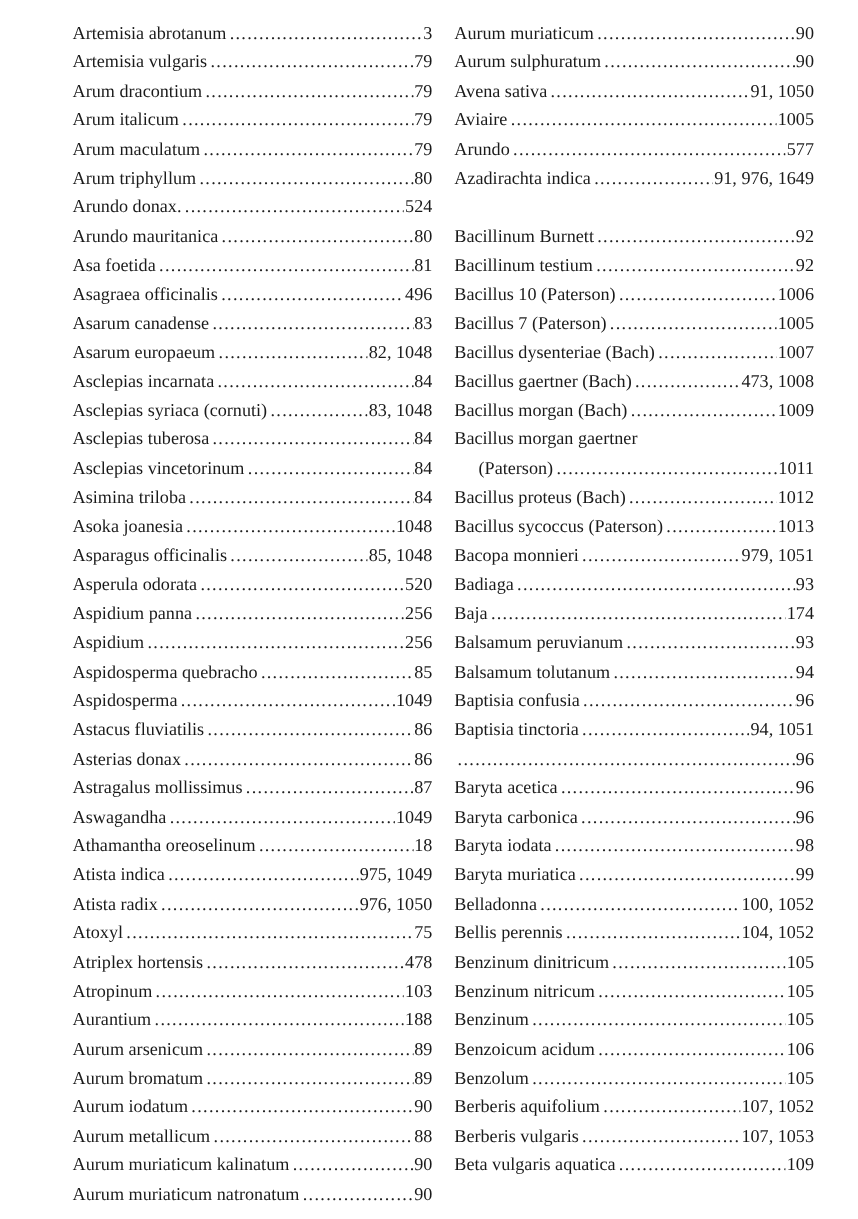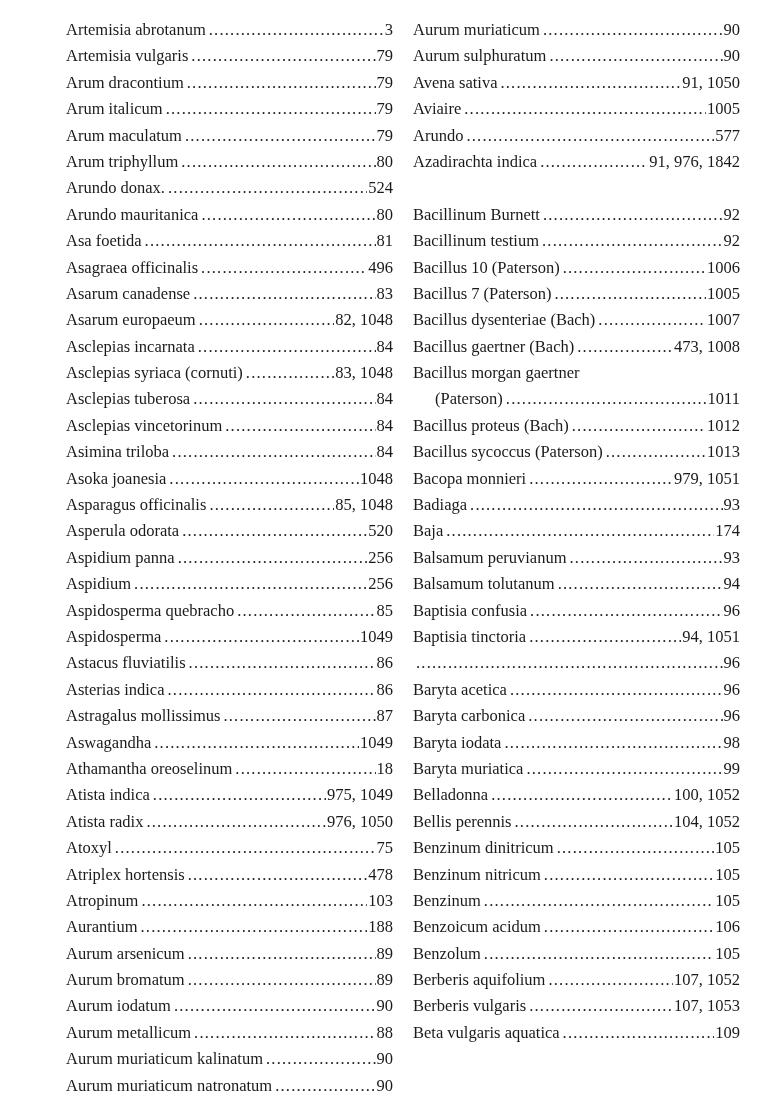--- a/index.html
+++ b/index.html
@@ -186,21 +186,21 @@
         <span class="name">Aspidosperma</span>
         <span class="leader"></span>
         <span class="pages">1049</span>
       </div>
       <div class="entry">
         <span class="name">Astacus fluviatilis</span>
         <span class="leader"></span>
         <span class="pages">86</span>
       </div>
       <div class="entry">
-        <span class="name">Asterias indica</span>
+        <span class="name">Asterias donax</span>
         <span class="leader"></span>
         <span class="pages">86</span>
       </div>
       <div class="entry">
         <span class="name">Astragalus mollissimus</span>
         <span class="leader"></span>
         <span class="pages">87</span>
       </div>
       <div class="entry">
         <span class="name">Aswagandha</span>
@@ -297,21 +297,21 @@
           <span class="pages">1005</span>
         </div>
         <div class="entry">
           <span class="name">Arundo</span>
           <span class="leader"></span>
           <span class="pages">577</span>
         </div>
         <div class="entry">
           <span class="name">Azadirachta indica</span>
           <span class="leader"></span>
-          <span class="pages">91, 976, 1842</span>
+          <span class="pages">91, 976, 1649</span>
         </div>
       </div>
     <div class="spacer"></div>
     <div id="right-b">
         <div class="entry">
           <span class="name">Bacillinum Burnett</span>
           <span class="leader"></span>
           <span class="pages">92</span>
         </div>
         <div class="entry">
@@ -331,20 +331,25 @@
         </div>
         <div class="entry">
           <span class="name">Bacillus dysenteriae (Bach)</span>
           <span class="leader"></span>
           <span class="pages">1007</span>
         </div>
         <div class="entry">
           <span class="name">Bacillus gaertner (Bach)</span>
           <span class="leader"></span>
           <span class="pages">473, 1008</span>
+        </div>
+        <div class="entry">
+          <span class="name">Bacillus morgan (Bach)</span>
+          <span class="leader"></span>
+          <span class="pages">1009</span>
         </div>
       </div>
     <div class="entry no-leader">
       <span class="name">Bacillus morgan gaertner</span>
     </div>
     <div class="entry indent">
       <span class="name">(Paterson)</span>
       <span class="leader"></span>
       <span class="pages">1011</span>
     </div>

